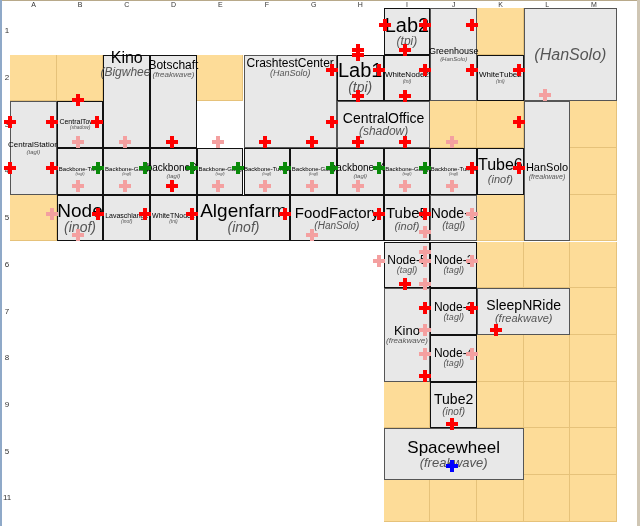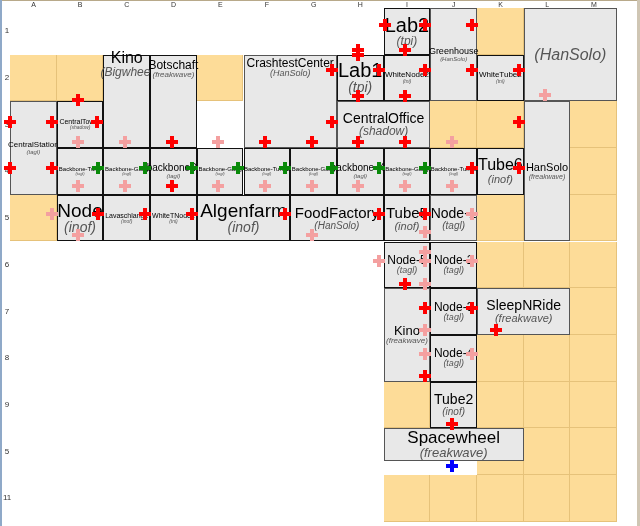--- a/index.html
+++ b/index.html
@@ -233,21 +233,21 @@
       <div class="ow" style="font-size: 11px;">(freakwave)</div>
     </div>
     <div class="mod thick" style="left: 430.3px; top: 334.9px; width: 46.7px; height: 46.7px;">
       <div class="nm" style="font-size: 12px;">Node-4</div>
       <div class="ow" style="font-size: 9px;">(tagl)</div>
     </div>
     <div class="mod thick" style="left: 430.3px; top: 381.6px; width: 46.7px; height: 46.7px;">
       <div class="nm" style="font-size: 14px;">Tube2</div>
       <div class="ow" style="font-size: 10px;">(inof)</div>
     </div>
-    <div class="mod" style="left: 383.6px; top: 428.3px; width: 140.1px; height: 33px;">
+    <div class="mod" style="left: 383.6px; top: 428.3px; width: 140.1px; height: 52px;">
       <div class="nm" style="font-size: 17px;">Spacewheel</div>
       <div class="ow" style="font-size: 13px;">(freakwave)</div>
     </div>
   </div>
 <div id="portlayer">
     <div class="port" style="left: 72px; top: 94px; --c: #ff0000;"></div>
     <div class="port" style="left: 4px; top: 116px; --c: #ff0000;"></div>
     <div class="port" style="left: 46px; top: 116px; --c: #ff0000;"></div>
     <div class="port" style="left: 91px; top: 116px; --c: #ff0000;"></div>
     <div class="port" style="left: 72px; top: 136px; --c: #ff0000;"></div>

